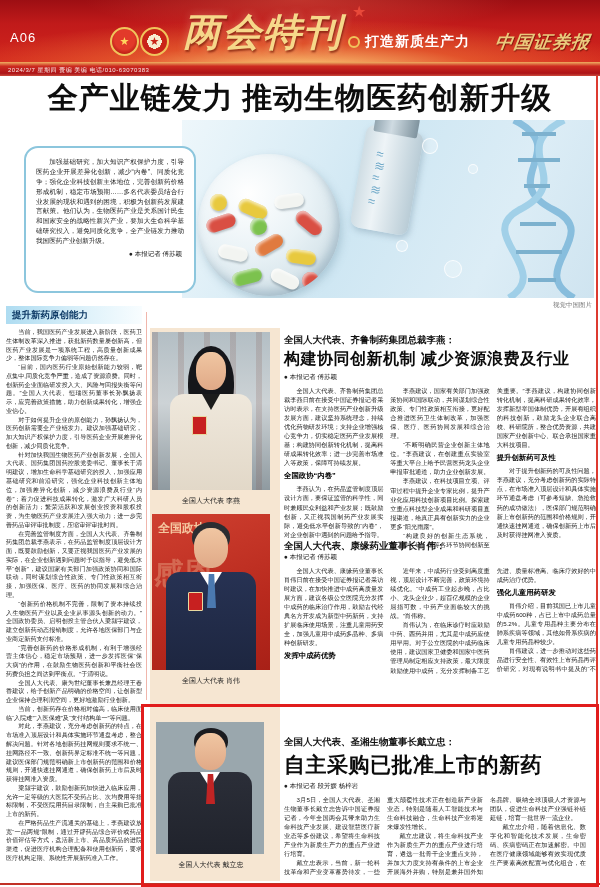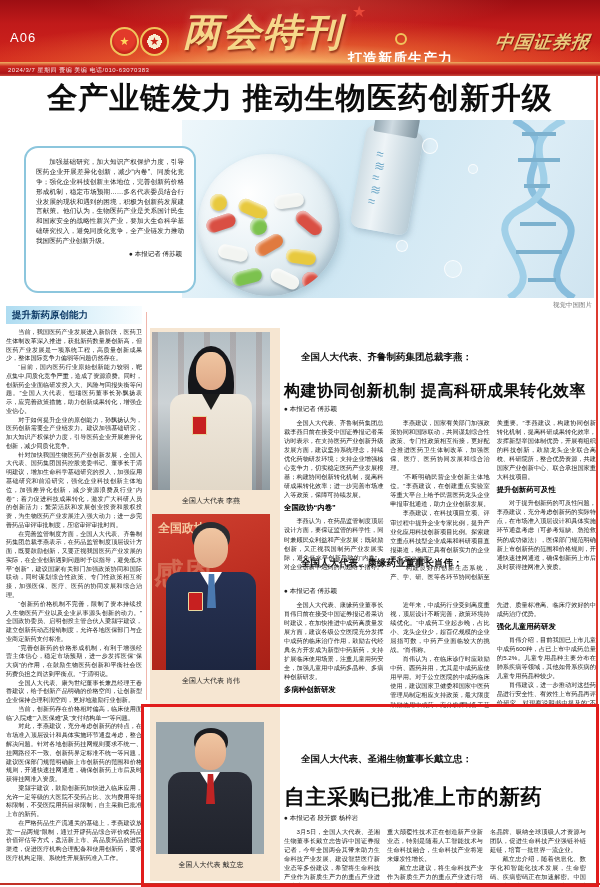--- a/index.html
+++ b/index.html
@@ -15,33 +15,33 @@
   .banner-star{position:absolute;left:352px;top:2px;color:#e8493a;font-size:16px;}
   .page-num{position:absolute;left:10px;top:30px;color:#fff;font-size:13px;letter-spacing:1px;}
   .emblem{position:absolute;top:27px;width:25px;height:25px;border-radius:50%;border:2px solid #f0c45c;
           display:flex;align-items:center;justify-content:center;font-size:11px;color:#ffd65e;}
   .emblem.e1{left:110px;background:radial-gradient(circle at 50% 42%,#e23a2a 52%,#b81a12 78%);}
   .emblem.e2{left:140px;background:radial-gradient(circle,#f7ecd0 0 40%,#c92418 41%);color:#c92418;}
   .banner-title{position:absolute;left:183px;top:10px;width:170px;
     font-family:"DejaVu Serif","Liberation Serif",serif;font-style:italic;font-weight:bold;
     font-size:38px;line-height:44px;color:#f6d88a;letter-spacing:2px;white-space:nowrap;
     text-shadow:1px 2px 2px rgba(110,20,0,.65),0 0 8px rgba(255,240,200,.35);}
-  .banner-slogan{position:absolute;left:348px;top:33px;display:flex;align-items:center;gap:5px;flex-direction:column;}
+  .banner-slogan{position:absolute;left:348px;top:33px;display:flex;align-items:center;gap:5px;}
   .slogan-ring{width:8px;height:8px;border:2px solid #f0c45c;border-radius:50%;}
   .slogan-text{color:#ffffff;font-size:14px;font-weight:bold;letter-spacing:1px;}
   .masthead{position:absolute;right:10px;top:30px;font-family:"DejaVu Serif","Liberation Serif",serif;
     font-style:italic;font-weight:bold;font-size:18px;color:#eac97c;transform:skewX(-8deg);
     text-shadow:1px 1px 1px rgba(90,10,0,.7);letter-spacing:1px;}
   .datestrip{position:absolute;left:0;top:62px;width:600px;height:14px;
     background:linear-gradient(180deg,#efb061 0%,#cd2a20 30%,#ad1317 80%,#c94a3c 100%);}
   .datestrip span{position:absolute;left:8px;top:4px;font-size:6px;color:rgba(255,255,255,.9);letter-spacing:.5px;}
 
   
   .main-headline{position:absolute;left:0;top:78px;width:600px;text-align:center;
-    font-size:30px;font-weight:900;color:#0d0d0d;letter-spacing:1px;margin:0;}
+    font-size:30px;font-weight:900;color:#0d0d0d;letter-spacing:1px;margin:0;font-family:Liberation Serif, serif;}
 
   
   .photo-main{position:absolute;left:182px;top:120px;width:412px;height:178px;overflow:hidden;
     background:linear-gradient(115deg,#eef7fb 0%,#cfe7f3 45%,#dcedf6 75%,#cfe4f0 100%);}
   .sphere{position:absolute;left:16px;top:34px;width:142px;height:142px;border-radius:50%;overflow:hidden;
     background:radial-gradient(circle at 35% 28%,#ffffff 0%,#e9f2f6 45%,#c2d5de 100%);
     box-shadow:inset -4px -6px 10px rgba(120,150,170,.45),2px 4px 8px rgba(100,140,160,.35);}
   .pill{position:absolute;width:30px;height:14px;border-radius:8px;box-shadow:inset 2px 2px 3px rgba(255,255,255,.6),1px 2px 2px rgba(60,80,90,.3);}
   .cap{width:17px;height:17px;border-radius:50%;}
   .vial{position:absolute;left:176px;top:8px;width:58px;height:104px;transform:rotate(10deg);
@@ -75,21 +75,21 @@
   .p-head{position:absolute;border-radius:46%;background:linear-gradient(180deg,#f0c6a2,#e0a987);}
   .p-torso{position:absolute;border-radius:14px 14px 0 0;}
   .p-shirt{position:absolute;background:#fff;clip-path:polygon(50% 100%,0 0,100% 0);}
   .p-tie{position:absolute;width:9px;background:#3c6ea5;clip-path:polygon(20% 0,80% 0,100% 100%,0 100%);}
   .p-badge{position:absolute;width:13px;height:17px;background:#c72020;border:1px solid #e8d9a0;border-radius:1px;}
   .caption{position:absolute;font-size:7px;color:#222;text-align:center;}
   .banner-chars{position:absolute;color:rgba(255,235,190,.8);font-weight:bold;}
 
   
   .article{position:absolute;}
-  .kicker{margin:17px;font-size:9.5px;font-weight:600;color:#111;}
+  .kicker{margin:0;font-size:9.5px;font-weight:600;color:#111;}
   .art-headline{margin:2px 0 3px 0;font-weight:900;color:#0b0b0b;letter-spacing:.5px;}
   .a1 .art-headline{font-size:16px;}
   .a2 .art-headline,.a3 .art-headline{font-size:21px;}
   .byline{margin:0 0 4px 0;font-size:6.5px;color:#222;}
   .art-body{column-gap:7px;column-count:3;overflow:hidden;}
   .art-body p{margin:0;font-size:6.2px;line-height:1.46;color:#1a1a1a;text-align:justify;text-indent:2em;}
   .art-body h4{margin:4px 0 3px 0;font-size:7.4px;color:#000;break-inside:avoid;}
   .a1 .art-body{height:166px;}
   .a2 .art-body{height:112px;}
   .a3 .art-body{height:88px;}
@@ -210,41 +210,41 @@
     <div class="p-hair" style="left:38px;top:6px;width:34px;height:26px;background:#1a1b1f;"></div>
     <div class="p-head" style="left:39px;top:11px;width:31px;height:37px;"></div>
     <div class="p-torso" style="left:12px;top:50px;width:84px;height:82px;background:linear-gradient(180deg,#2b2e38,#20232c);"></div>
     <div class="p-shirt" style="left:44px;top:50px;width:20px;height:16px;"></div>
     <div class="p-tie" style="left:50px;top:52px;height:30px;background:#c02424;"></div>
   </div>
   <div class="caption" style="left:152px;top:860px;width:118px;">全国人大代表 戴立忠</div>
 
   <div class="article a1" style="left:284px;top:334px;width:312px;">
     <p class="kicker">全国人大代表、齐鲁制药集团总裁李燕：</p>
-    <h2 class="art-headline">构建协同创新机制 提高科研成果转化效率</h2>
+    <h2 class="art-headline">构建协同创新机制 减少资源浪费及行业</h2>
     <p class="byline">● 本报记者 傅苏颖</p>
     <div class="art-body">
         <p>全国人大代表、齐鲁制药集团总裁李燕日前在接受中国证券报记者采访时表示，在支持医药产业创新升级发展方面，建议坚持系统理念，持续优化药物研发环境；支持企业增强核心竞争力，切实稳定医药产业发展根基；构建协同创新转化机制，提高科研成果转化效率；进一步完善市场准入等政策，保障可持续发展。</p>
         <h4>全国政协“内卷”</h4>
         <p>李燕认为，在药品监管制度顶层设计方面，要保证监管的科学性，同时兼顾民众利益和产业发展；既鼓励创新，又正视我国制药产业发展实际，避免低水平创新导致的“内卷”，对企业创新中遇到的问题给予指导。</p>
         <p>李燕建议，国家有关部门加强政策协同和国际联动，共同谋划综合性政策、专门性政策相互衔接，更好配合推进医药卫生体制改革，加强医保、医疗、医药协同发展和综合治理。</p>
         <p>“不断明确民营企业创新主体地位。”李燕建议，在创建重点实验室等重大平台上给予民营医药龙头企业申报审批通道，助力企业创新发展。</p>
         <p>李燕建议，在科技项目立项、评审过程中提升企业专家比例，提升产业化应用科技创新项目比例。探索建立重点科技型企业成果和科研项目直报渠道，给真正具有创新实力的企业更多“阳光雨露”。</p>
         <p>“构建良好的创新生态系统，产、学、研、医等各环节协同创新至关重要。”李燕建议，构建协同创新转化机制，提高科研成果转化效率，发挥新型举国体制优势，开展有组织的科技创新，鼓励龙头企业联合高校、科研院所，整合优势资源，共建国家产业创新中心、联合承担国家重大科技项目。</p>
         <h4>提升创新药可及性</h4>
         <p>对于提升创新药的可及性问题，李燕建议，充分考虑创新药的实际特点，在市场准入顶层设计和具体实施环节通盘考虑（可参考短缺、急抢救药的成功做法），医保部门规范明确新上市创新药的范围和价格规则，开通快速挂网通道，确保创新药上市后及时获得挂网准入资质。</p>
       </div>
   </div>
 
   <div class="article a2" style="left:284px;top:540px;width:312px;">
     <p class="kicker">全国人大代表、康缘药业董事长肖伟：</p>
     <p class="byline">● 本报记者 傅苏颖</p>
     <div class="art-body">
         <p>全国人大代表、康缘药业董事长肖伟日前在接受中国证券报记者采访时建议，在加快推进中成药高质量发展方面，建议各级公立医院充分发挥中成药的临床治疗作用，鼓励古代经典名方开发成为新型中药新药，支持扩展临床使用场景，注重儿童用药安全，加强儿童用中成药多品种、多病种创新研发。</p>
-        <h4>多病种创新研发</h4>
+        <h4>发挥中成药优势</h4>
         <p>近年来，中成药行业受到高度重视，顶层设计不断完善，政策环境持续优化。“中成药工业起步晚，占比小、龙头企业少，超百亿规模的企业屈指可数，中药产业面临较大的挑战。”肖伟称。</p>
         <p>肖伟认为，在临床诊疗时应鼓励中药、西药并用，尤其是中成药应使用早用。对于公立医院的中成药临床使用，建议国家卫健委和国家中医药管理局制定相应支持政策，最大限度鼓励使用中成药，充分发挥制备工艺先进、质量标准高、临床疗效好的中成药治疗优势。</p>
         <h4>强化儿童用药研发</h4>
         <p>肖伟介绍，目前我国已上市儿童中成药600种，占已上市中成药总量的5.2%。儿童专用品种主要分布在肺系疾病等领域，其他如骨系疾病的儿童专用药品种较少。</p>
         <p>肖伟建议，进一步推动对这些药品进行安全性、有效性上市药品再评价研究，对现有说明书中提及的“不良反应”“禁忌”“注意事项”“药物相互作用”等内容及时修订更新，确保说明书内容完整、准确、规范，更好指导临床合理使用，实行“谁注册谁负责 谁优先谁保护”的原则，鼓励儿童中成药生产企业积极参与安全性和有效性评价研究。</p>
       </div>
   </div>
 
   <div class="article a3" style="left:284px;top:736px;width:302px;">
     <p class="kicker">全国人大代表、圣湘生物董事长戴立忠：</p>

